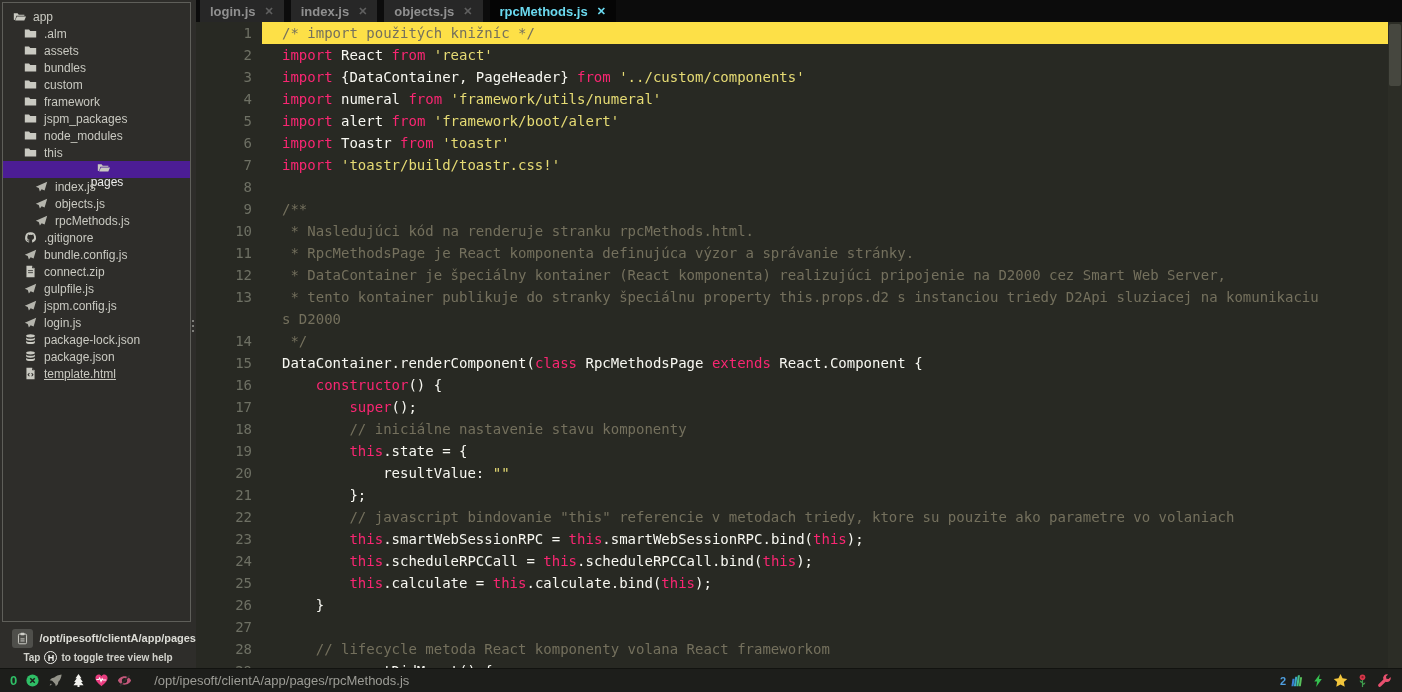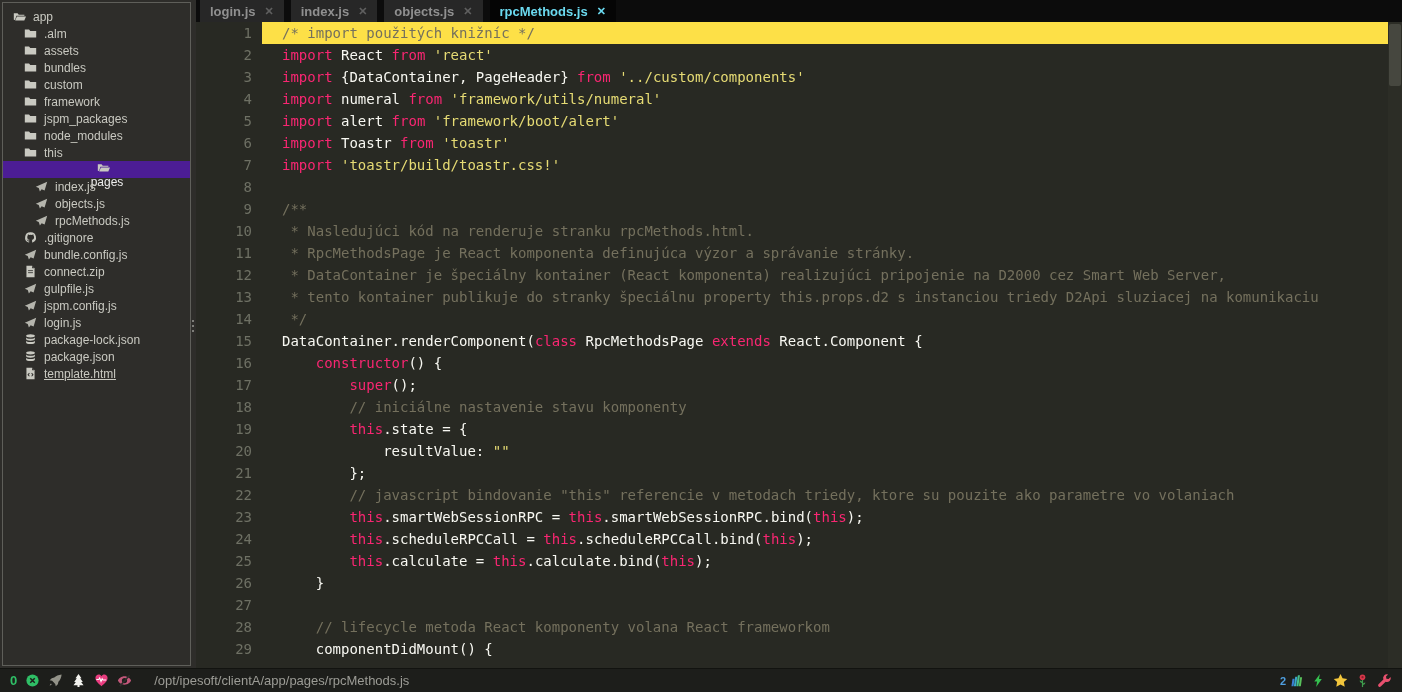--- a/index.html
+++ b/index.html
@@ -293,20 +293,37 @@
             <span class="ticon">
               <svg viewBox="0 0 16 16">
                 <path fill="#c9c9c1" d="M3 1h7l3 3v11H3z"></path>
                 <path fill="#2e2d2b" d="M10 1v3h3z"></path>
                 <path fill="#2e2d2b" d="m6.2 7.2-2 2.3 2 2.3.9-.8-1.3-1.5 1.3-1.5zm3.6 0-.9.8 1.3 1.5-1.3 1.5.9.8 2-2.3z"></path>
               </svg>
             </span>
             <span>template.html</span>
           </div>
         </div>
+      <div class="sidebar-footer">
+        <div class="footer-path-row">
+          <span class="footer-btn">
+            <svg viewBox="0 0 16 16">
+                <rect x="3" y="2.5" width="10" height="12" rx="1.5" fill="none" stroke="#cfcfc9" stroke-width="1.2"></rect>
+                <rect x="5.5" y="1" width="5" height="3" rx="1" fill="#cfcfc9"></rect>
+                <path d="M5.5 8.5h5M5.5 11h5" stroke="#cfcfc9" stroke-width="1.2" fill="none"></path>
+              </svg>
+          </span>
+          <span class="footer-path">/opt/ipesoft/clientA/app/pages</span>
+        </div>
+        <div class="footer-help">
+          <span>Tap</span>
+          <span class="keycap">H</span>
+          <span>to toggle tree view help</span>
+        </div>
+      </div>
       <div class="resize-grip">
           <i></i>
           <i></i>
           <i></i>
         </div>
     </div>
 
     <div class="editor-pane">
       <div class="tab-bar" id="tabs">
           <div class="tab">
@@ -334,20 +351,21 @@
             <div class="row"><div class="gutter">4</div><pre class="code"><span class="seg-k">import</span><span class="seg-p"> numeral </span><span class="seg-k">from</span><span class="seg-s"> 'framework/utils/numeral'</span></pre></div>
             <div class="row"><div class="gutter">5</div><pre class="code"><span class="seg-k">import</span><span class="seg-p"> alert </span><span class="seg-k">from</span><span class="seg-s"> 'framework/boot/alert'</span></pre></div>
             <div class="row"><div class="gutter">6</div><pre class="code"><span class="seg-k">import</span><span class="seg-p"> Toastr </span><span class="seg-k">from</span><span class="seg-s"> 'toastr'</span></pre></div>
             <div class="row"><div class="gutter">7</div><pre class="code"><span class="seg-k">import</span><span class="seg-s"> 'toastr/build/toastr.css!'</span></pre></div>
             <div class="row"><div class="gutter">8</div><pre class="code"></pre></div>
             <div class="row"><div class="gutter">9</div><pre class="code"><span class="seg-c">/**</span></pre></div>
             <div class="row"><div class="gutter">10</div><pre class="code"><span class="seg-c"> * Nasledujúci kód na renderuje stranku rpcMethods.html.</span></pre></div>
             <div class="row"><div class="gutter">11</div><pre class="code"><span class="seg-c"> * RpcMethodsPage je React komponenta definujúca výzor a správanie stránky.</span></pre></div>
             <div class="row"><div class="gutter">12</div><pre class="code"><span class="seg-c"> * DataContainer je špeciálny kontainer (React komponenta) realizujúci pripojenie na D2000 cez Smart Web Server,</span></pre></div>
             <div class="row"><div class="gutter">13</div><pre class="code"><span class="seg-c"> * tento kontainer publikuje do stranky špeciálnu property this.props.d2 s instanciou triedy D2Api sluziacej na komunikaciu</span></pre></div>
+            <div class="row"><div class="gutter"></div><pre class="code"><span class="seg-c">s D2000</span></pre></div>
             <div class="row"><div class="gutter">14</div><pre class="code"><span class="seg-c"> */</span></pre></div>
             <div class="row"><div class="gutter">15</div><pre class="code"><span class="seg-p">DataContainer.renderComponent(</span><span class="seg-k">class</span><span class="seg-p"> RpcMethodsPage </span><span class="seg-k">extends</span><span class="seg-p"> React.Component {</span></pre></div>
             <div class="row"><div class="gutter">16</div><pre class="code"><span class="seg-p">    </span><span class="seg-k">constructor</span><span class="seg-p">() {</span></pre></div>
             <div class="row"><div class="gutter">17</div><pre class="code"><span class="seg-p">        </span><span class="seg-k">super</span><span class="seg-p">();</span></pre></div>
             <div class="row"><div class="gutter">18</div><pre class="code"><span class="seg-c">        // iniciálne nastavenie stavu komponenty</span></pre></div>
             <div class="row"><div class="gutter">19</div><pre class="code"><span class="seg-p">        </span><span class="seg-k">this</span><span class="seg-p">.state = {</span></pre></div>
             <div class="row"><div class="gutter">20</div><pre class="code"><span class="seg-p">            resultValue: </span><span class="seg-s">""</span></pre></div>
             <div class="row"><div class="gutter">21</div><pre class="code"><span class="seg-p">        };</span></pre></div>
             <div class="row"><div class="gutter">22</div><pre class="code"><span class="seg-c">        // javascript bindovanie "this" referencie v metodach triedy, ktore su pouzite ako parametre vo volaniach</span></pre></div>
             <div class="row"><div class="gutter">23</div><pre class="code"><span class="seg-p">        </span><span class="seg-k">this</span><span class="seg-p">.smartWebSessionRPC = </span><span class="seg-k">this</span><span class="seg-p">.smartWebSessionRPC.bind(</span><span class="seg-k">this</span><span class="seg-p">);</span></pre></div>

